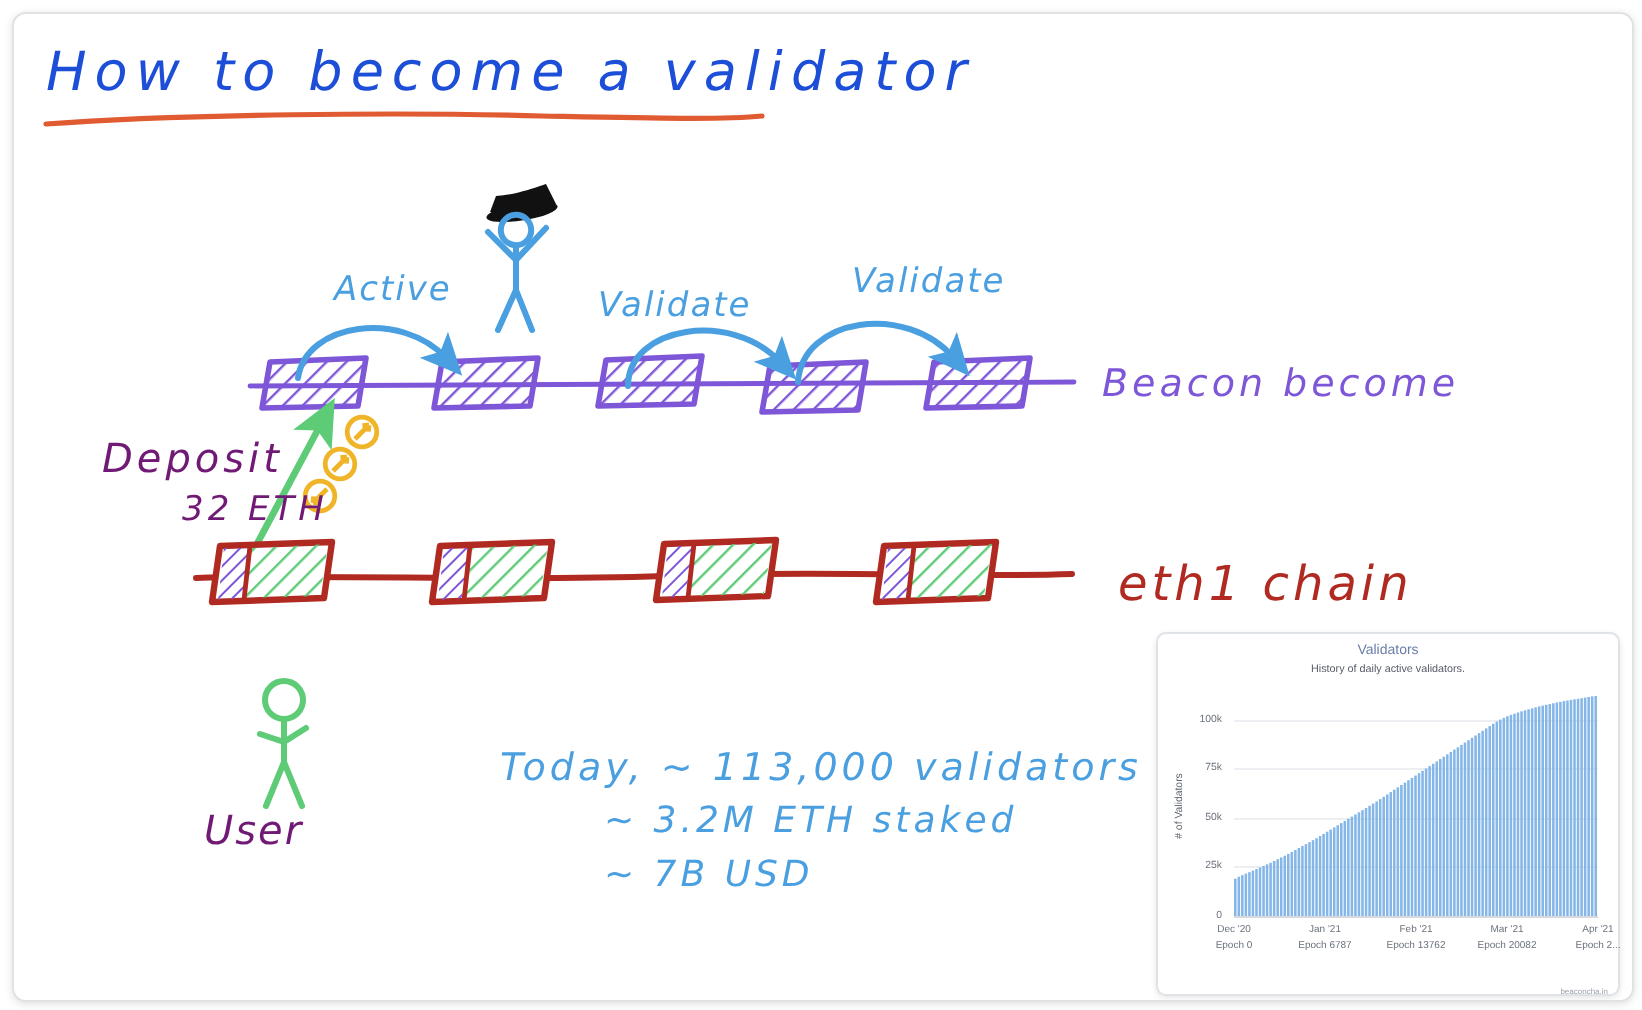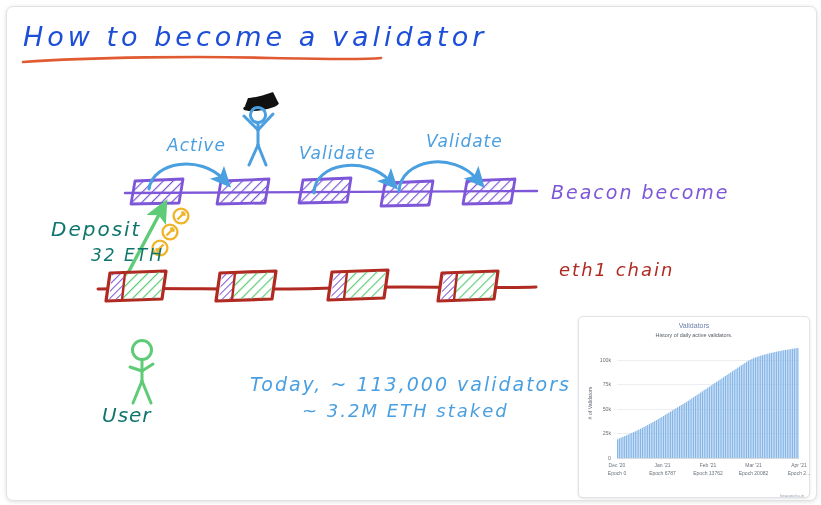--- a/index.html
+++ b/index.html
@@ -41,27 +41,27 @@
   #title-text {
     left: 16px; top: 14px;
     font-size: 27px;
     color: #1d4ed8;
     letter-spacing: 4px;
   }
 
   .lbl-blue { color: #4a9fe0; }
   .lbl-purple { color: #7e57d8; }
   .lbl-red { color: #b02a22; }
-  .lbl-green { color: #0f766e; }
+  .lbl-green { color: #701a75; }
 
   #label-active { left: 160px; top: 128px; font-size: 17px; }
   #label-validate-1 { left: 292px; top: 136px; font-size: 17px; }
   #label-validate-2 { left: 419px; top: 124px; font-size: 17px; }
   #label-beacon-chain { left: 544px; top: 174px; font-size: 19px; letter-spacing: 2px; }
-  #label-eth1-chain { left: 552px; top: 252px; font-size: 18px; letter-spacing: 2px; }
+  #label-eth1-chain { left: 552px; top: 271px; font-size: 24px; letter-spacing: 2px; }
   #label-deposit { left: 44px; top: 210px; font-size: 20px; letter-spacing: 2px; }
   #label-deposit-amount { left: 56px; top: 238px; font-size: 17px; letter-spacing: 2px; margin-left: 28px; }
   #label-user { left: 95px; top: 396px; font-size: 20px; letter-spacing: 1px; text-align: right; }
 
   #stats-line-1 { left: 243px; top: 366px; font-size: 19px; letter-spacing: 2px; }
   #stats-line-2 { left: 295px; top: 393px; font-size: 18px; letter-spacing: 2px; }
   #stats-line-3 { left: 295px; top: 420px; font-size: 18px; letter-spacing: 2px; }
 
   
   #chart-card {
@@ -273,20 +273,21 @@
     <path d="M27,23 L27,44" stroke="#5ecb77" stroke-width="3" fill="none" stroke-linecap="round"></path>
     <path d="M27,34 L15,30" stroke="#5ecb77" stroke-width="3" fill="none" stroke-linecap="round"></path>
     <path d="M27,34 L38,27" stroke="#5ecb77" stroke-width="3" fill="none" stroke-linecap="round"></path>
     <path d="M27,44 L18,66" stroke="#5ecb77" stroke-width="3" fill="none" stroke-linecap="round"></path>
     <path d="M27,44 L36,66" stroke="#5ecb77" stroke-width="3" fill="none" stroke-linecap="round"></path>
   </svg>
   <div class="abs hand lbl-green" id="label-user">User</div>
 
   <div class="abs hand lbl-blue" id="stats-line-1">Today, ~ 113,000  validators !</div>
   <div class="abs hand lbl-blue" id="stats-line-2">~ 3.2M  ETH  staked</div>
+  <div class="abs hand lbl-blue" id="stats-line-3">~ 7B  USD</div>
 
   <div class="abs" id="chart-card">
     <div id="chart-title">Validators</div>
     <div id="chart-subtitle">History of daily active validators.</div>
 
     <div id="chart-plot-wrap">
       <div id="ylabel"># of Validators</div>
       <div id="ytick-container">
           <div class="axis-tick" style="left: 6px; top: 111px;">0</div>
           <div class="axis-tick" style="left: 6px; top: 86.4464px;">25k</div>

